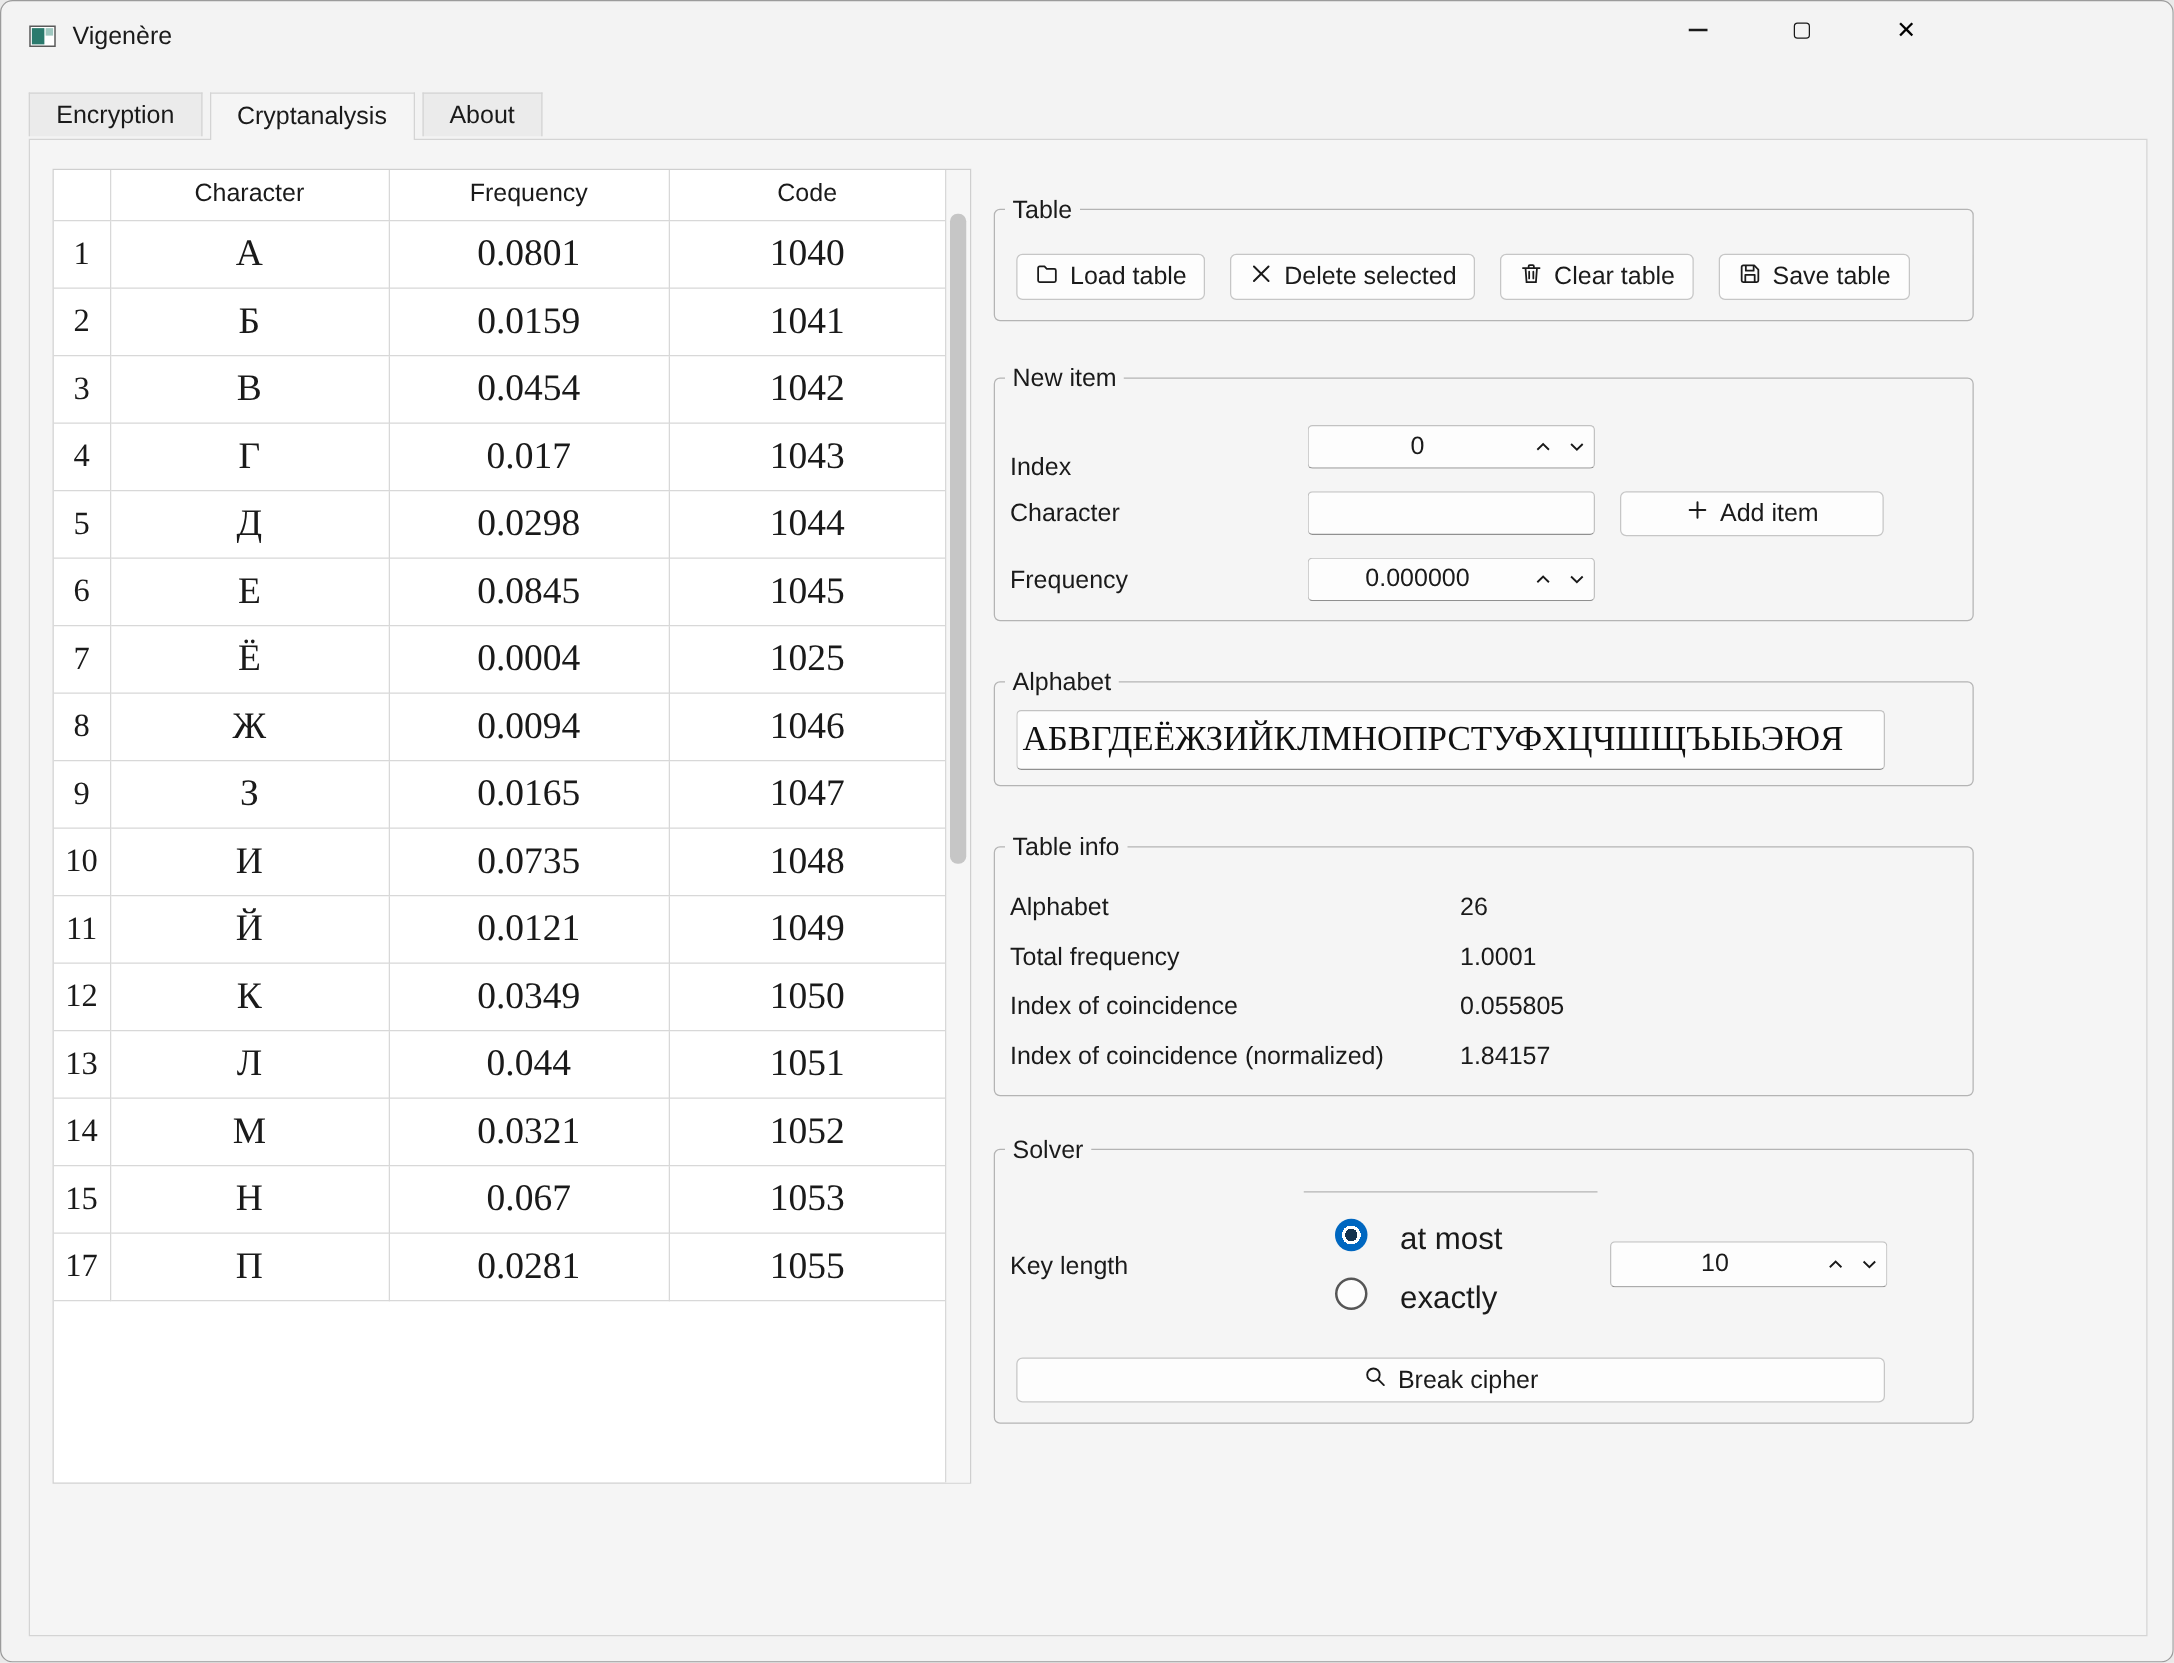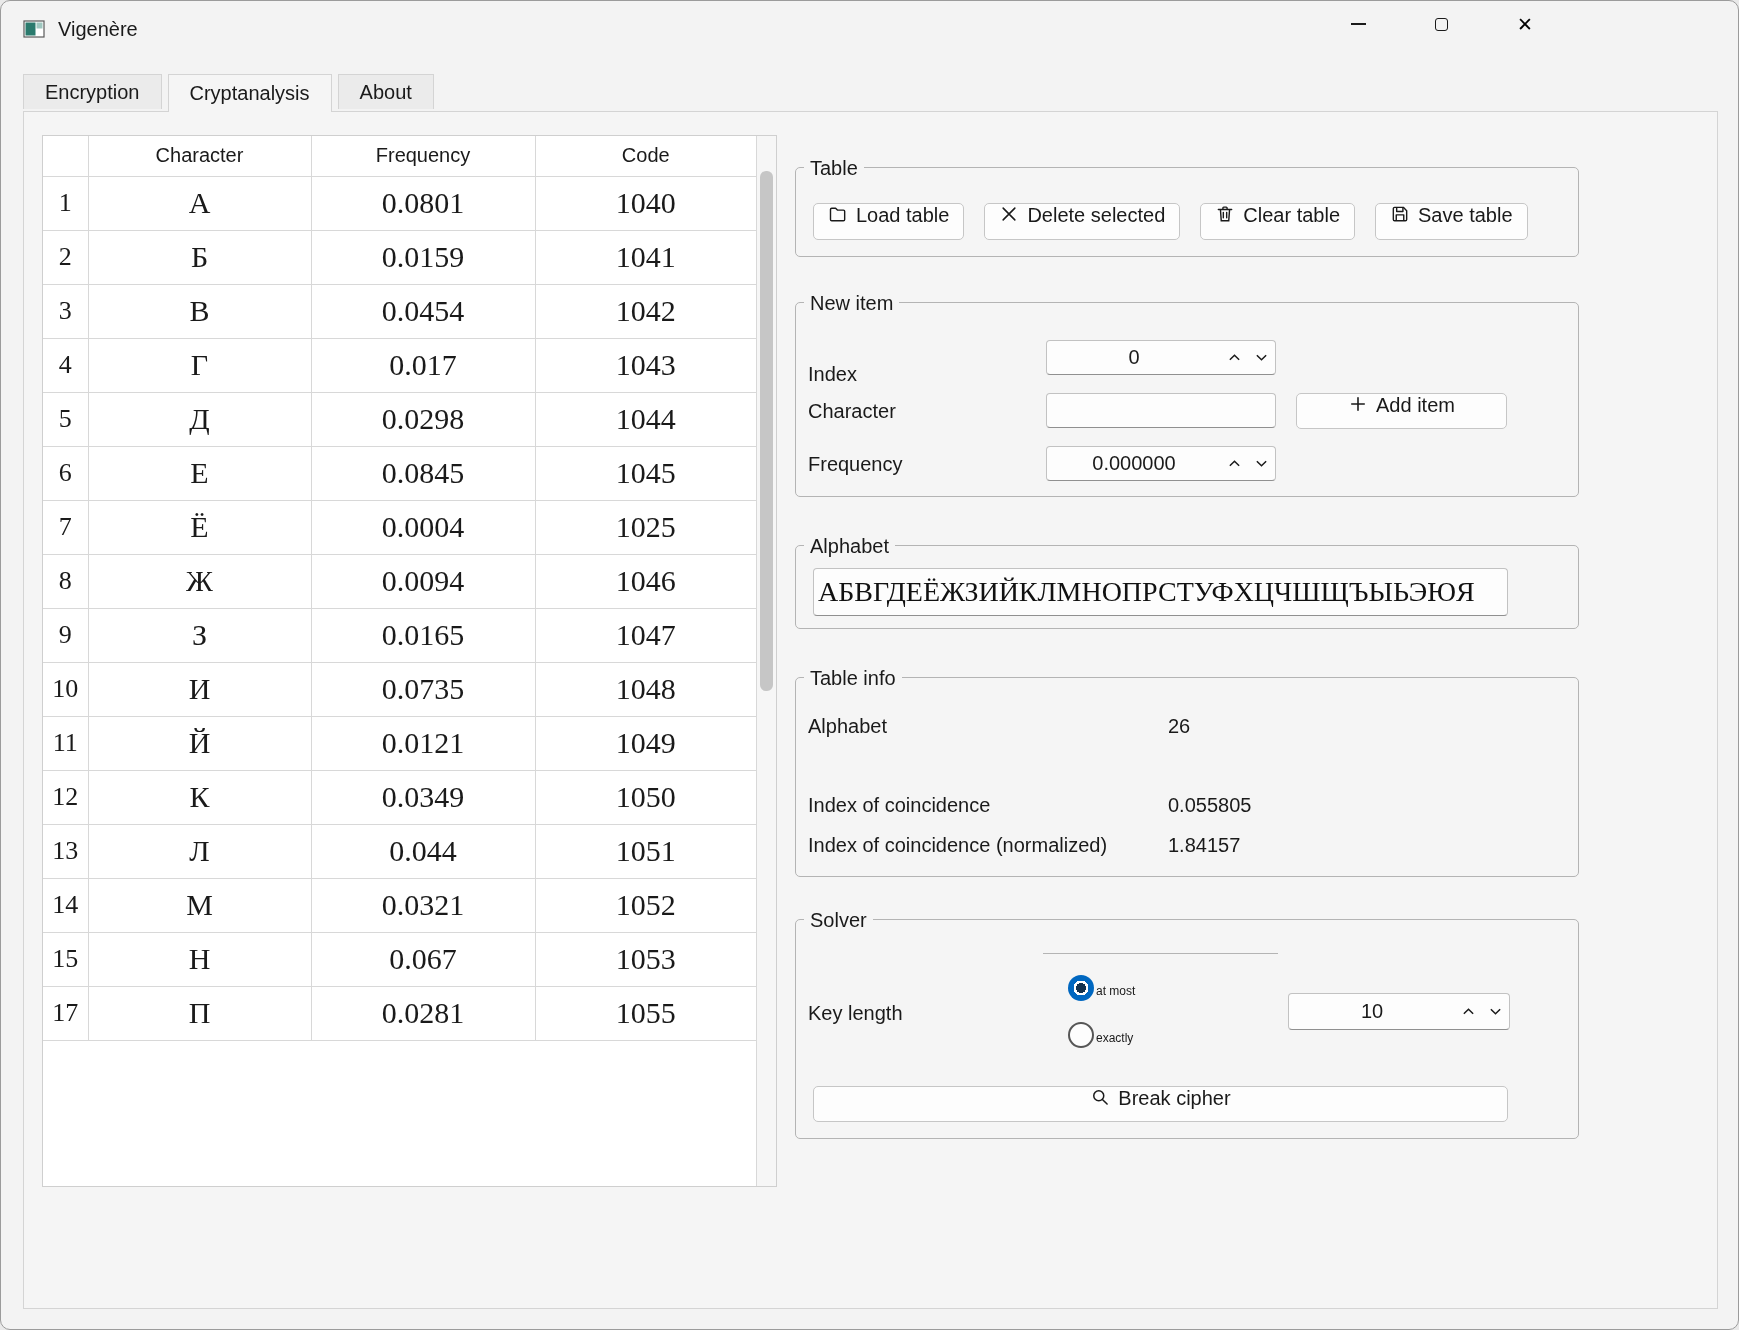--- a/index.html
+++ b/index.html
@@ -43,21 +43,21 @@
 
   
   .group { position:absolute; left:771px; width:784px; border:1px solid #b4b4b4; border-radius:5px; }
   .legend { position:absolute; top:-13px; left:8px; background:#f5f5f5; padding:0 6px; font-size:20px; line-height:26px; }
   .g-table  { top:55px;  height:90px; }
   .g-new    { top:190px; height:195px; }
   .g-alpha  { top:433px; height:84px; }
   .g-info   { top:565px; height:200px; }
   .g-solver { top:807px; height:220px; }
 
-  .btn { display:inline-flex; align-items:flex-start; justify-content:center; gap:8px; height:37px; padding:0 14px;
+  .btn { display:inline-flex; align-items:center; justify-content:center; gap:8px; height:37px; padding:0 14px;
          background:#fdfdfd; border:1px solid #c6c6c6; border-radius:5px; font-size:20px; color:#1a1a1a; }
   .btn svg { flex:none; }
   .btn-row { position:absolute; left:17px; top:35px; display:flex; gap:20px; }
 
   .field-label { position:absolute; font-size:20px; line-height:26px; left:12px; }
   .spinbox { position:absolute; display:flex; align-items:center; height:35px; background:#fdfdfd;
              border:1px solid #c2c2c2; border-bottom-color:#909090; border-radius:4px; }
   .spin-value { flex:1; text-align:center; font-size:20px; }
   .spin-chev { width:27px; height:100%; display:grid; place-items:center; }
   .text-input { position:absolute; height:35px; background:#fdfdfd; border:1px solid #c2c2c2; border-bottom-color:#909090;
@@ -67,21 +67,21 @@
                  font-family:"Liberation Serif",serif; font-size:28px; padding:0 4px; color:#111; }
 
   .info-row { position:absolute; left:0; width:100%; height:26px; }
   .info-label { position:absolute; left:12px; font-size:20px; line-height:26px; }
   .info-value { position:absolute; left:372px; font-size:20px; line-height:26px; }
 
   .separator { position:absolute; left:247px; top:33px; width:235px; height:1px; background:#b4b4b4; }
   .radio { position:absolute; left:272px; width:26px; height:26px; border-radius:50%; }
   .radio.checked { background:radial-gradient(circle, #14324e 0 5px, #ffffff 5px 7.5px, #0067c0 7.5px 13px); }
   .radio.unchecked { background:#fdfdfd; border:2px solid #565656; }
-  .radio-label { position:absolute; left:300px; font-size:12px; line-height:26px; }
+  .radio-label { position:absolute; left:324px; font-size:25px; line-height:26px; }
   .break-btn { position:absolute; left:17px; top:166px; width:695px; height:36px; }
 </style>
 </head>
 <body>
 
 <div class="window">
 
   <div class="titlebar">
     <span class="app-icon">
       <svg viewBox="0 0 22 22" width="22" height="22">
@@ -312,20 +312,24 @@
       <span class="legend">Alphabet</span>
       <input class="alpha-input" value="АБВГДЕЁЖЗИЙКЛМНОПРСТУФХЦЧШЩЪЫЬЭЮЯ" style="">
     </div>
 
     <div class="group g-info">
       <span class="legend">Table info</span>
       <div class="info-row" style="top:35px">
         <span class="info-label">Alphabet</span>
         <span class="info-value">26</span>
       </div>
+      <div class="info-row" style="top:75px">
+        <span class="info-label">Total frequency</span>
+        <span class="info-value">1.0001</span>
+      </div>
       <div class="info-row" style="top:114px">
         <span class="info-label">Index of coincidence</span>
         <span class="info-value">0.055805</span>
       </div>
       <div class="info-row" style="top:154px">
         <span class="info-label">Index of coincidence (normalized)</span>
         <span class="info-value">1.84157</span>
       </div>
     </div>
 

